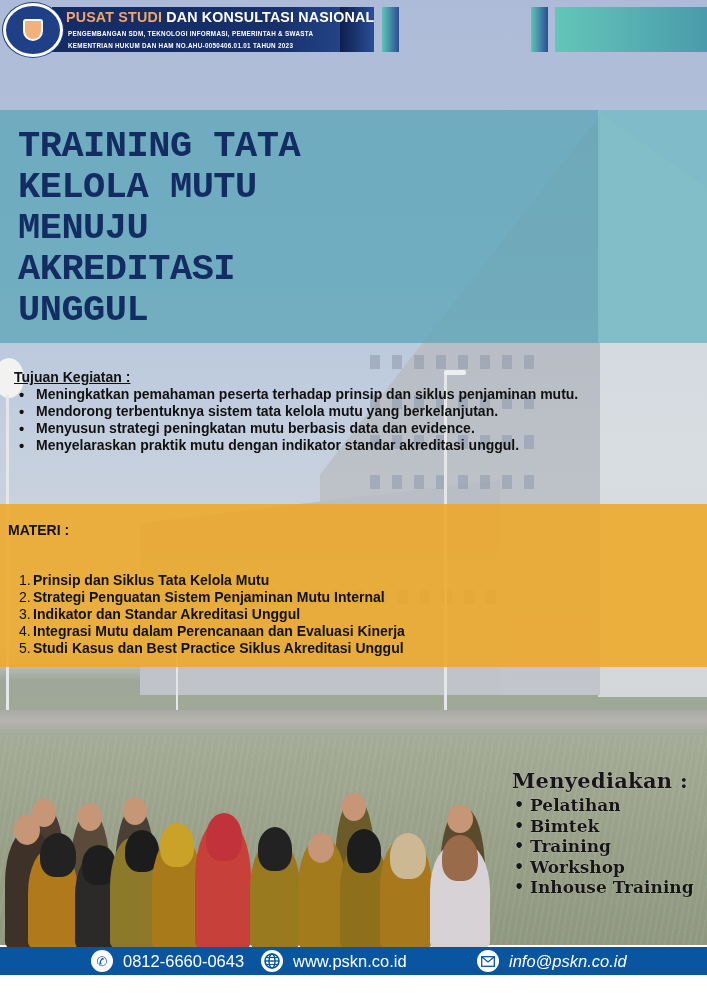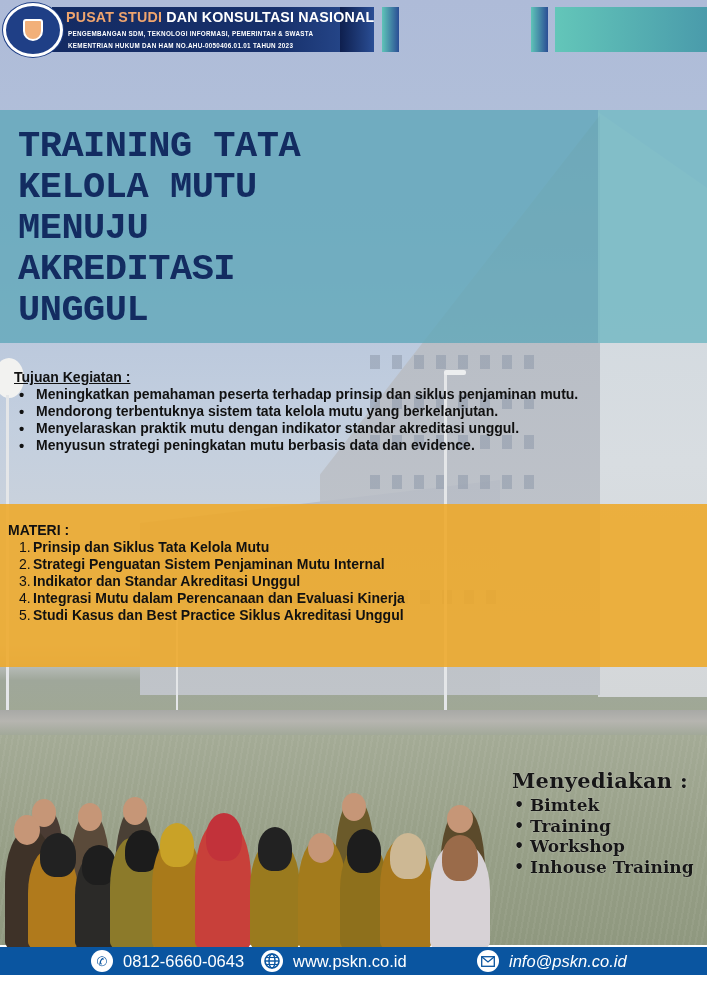--- a/index.html
+++ b/index.html
@@ -56,21 +56,21 @@
   .objectives { position: absolute; left: 14px; top: 369px; width: 600px; color: #111; }
   .obj-heading { font-size: 14px; font-weight: bold; line-height: 17px; text-decoration: underline; }
   .obj-list { list-style: none; margin-left: 4px; }
   .obj-item { position: relative; padding-left: 18px; font-size: 14px; font-weight: bold; line-height: 17px; }
   .obj-item::before { content: "•"; position: absolute; left: 1px; top: 0; font-size: 15px; }
 
   
   .materi-band { position: absolute; left: 0; top: 504px; width: 707px; height: 163px; background: rgba(238, 168, 40, .88); }
   .materi { position: absolute; left: 8px; top: 522px; color: #111; }
   .materi-heading { font-size: 14px; font-weight: bold; line-height: 17px; }
-  .materi-list { list-style: none; margin-left: 11px; }
+  .materi-list { list-style: none; margin-left: 11px; margin-top: 33px; }
   .materi-item { font-size: 14px; font-weight: bold; line-height: 17px; white-space: nowrap; }
   .materi-num { display: inline-block; width: 14px; font-weight: normal; }
 
   
   .provides { position: absolute; left: 512px; top: 737px; color: #161616; font-family: "DejaVu Serif", serif; }
   .provides-heading { font-size: 21px; font-weight: bold; letter-spacing: .3px; line-height: 28px; white-space: nowrap; text-shadow: 0 0 1px #e8e8e0; margin-top: 30px; }
   .provides-list { list-style: none; margin-left: 0; }
   .provides-item { position: relative; padding-left: 18px; font-size: 17px; font-weight: bold; line-height: 20.5px; white-space: nowrap; text-shadow: 0 0 1px #e8e8e0; }
   .provides-item::before { content: "•"; position: absolute; left: 2px; top: 0; font-size: 16px; }
 
@@ -133,40 +133,41 @@
   <span class="title-line">MENUJU</span>
   <span class="title-line">AKREDITASI</span>
   <span class="title-line">UNGGUL</span>
 </h1>
 
 <div class="objectives">
   <div class="obj-heading">Tujuan Kegiatan :</div>
   <ul class="obj-list">
     <li class="obj-item">Meningkatkan pemahaman peserta terhadap prinsip dan siklus penjaminan mutu.</li>
     <li class="obj-item">Mendorong terbentuknya sistem tata kelola mutu yang berkelanjutan.</li>
+    <li class="obj-item">Menyusun strategi peningkatan mutu berbasis data dan evidence.</li>
     <li class="obj-item">Menyelaraskan praktik mutu dengan indikator standar akreditasi unggul.</li>
-    <li class="obj-item">Menyusun strategi peningkatan mutu berbasis data dan evidence.</li>
   </ul>
 </div>
 
 <div class="materi-band"></div>
 <div class="materi">
   <div class="materi-heading">MATERI  :</div>
   <ol class="materi-list">
     <li class="materi-item"><span class="materi-num">1.</span><span>Prinsip dan Siklus Tata Kelola Mutu</span></li>
     <li class="materi-item"><span class="materi-num">2.</span><span>Strategi Penguatan Sistem Penjaminan Mutu Internal</span></li>
     <li class="materi-item"><span class="materi-num">3.</span><span>Indikator dan Standar Akreditasi Unggul</span></li>
     <li class="materi-item"><span class="materi-num">4.</span><span>Integrasi Mutu dalam Perencanaan dan Evaluasi Kinerja</span></li>
     <li class="materi-item"><span class="materi-num">5.</span><span>Studi Kasus dan Best Practice Siklus Akreditasi Unggul</span></li>
   </ol>
 </div>
 
 <div class="provides">
   <div class="provides-heading">Menyediakan :</div>
   <ul class="provides-list">
+    <li class="provides-item">Pelatihan</li>
     <li class="provides-item">Bimtek</li>
     <li class="provides-item">Training</li>
     <li class="provides-item">Workshop</li>
     <li class="provides-item">Inhouse Training</li>
   </ul>
 </div>
 
 <div class="photo">
 
   <div class="person" style="left:25px; width:40px; height:140px; background:#4a3b33;"></div>

